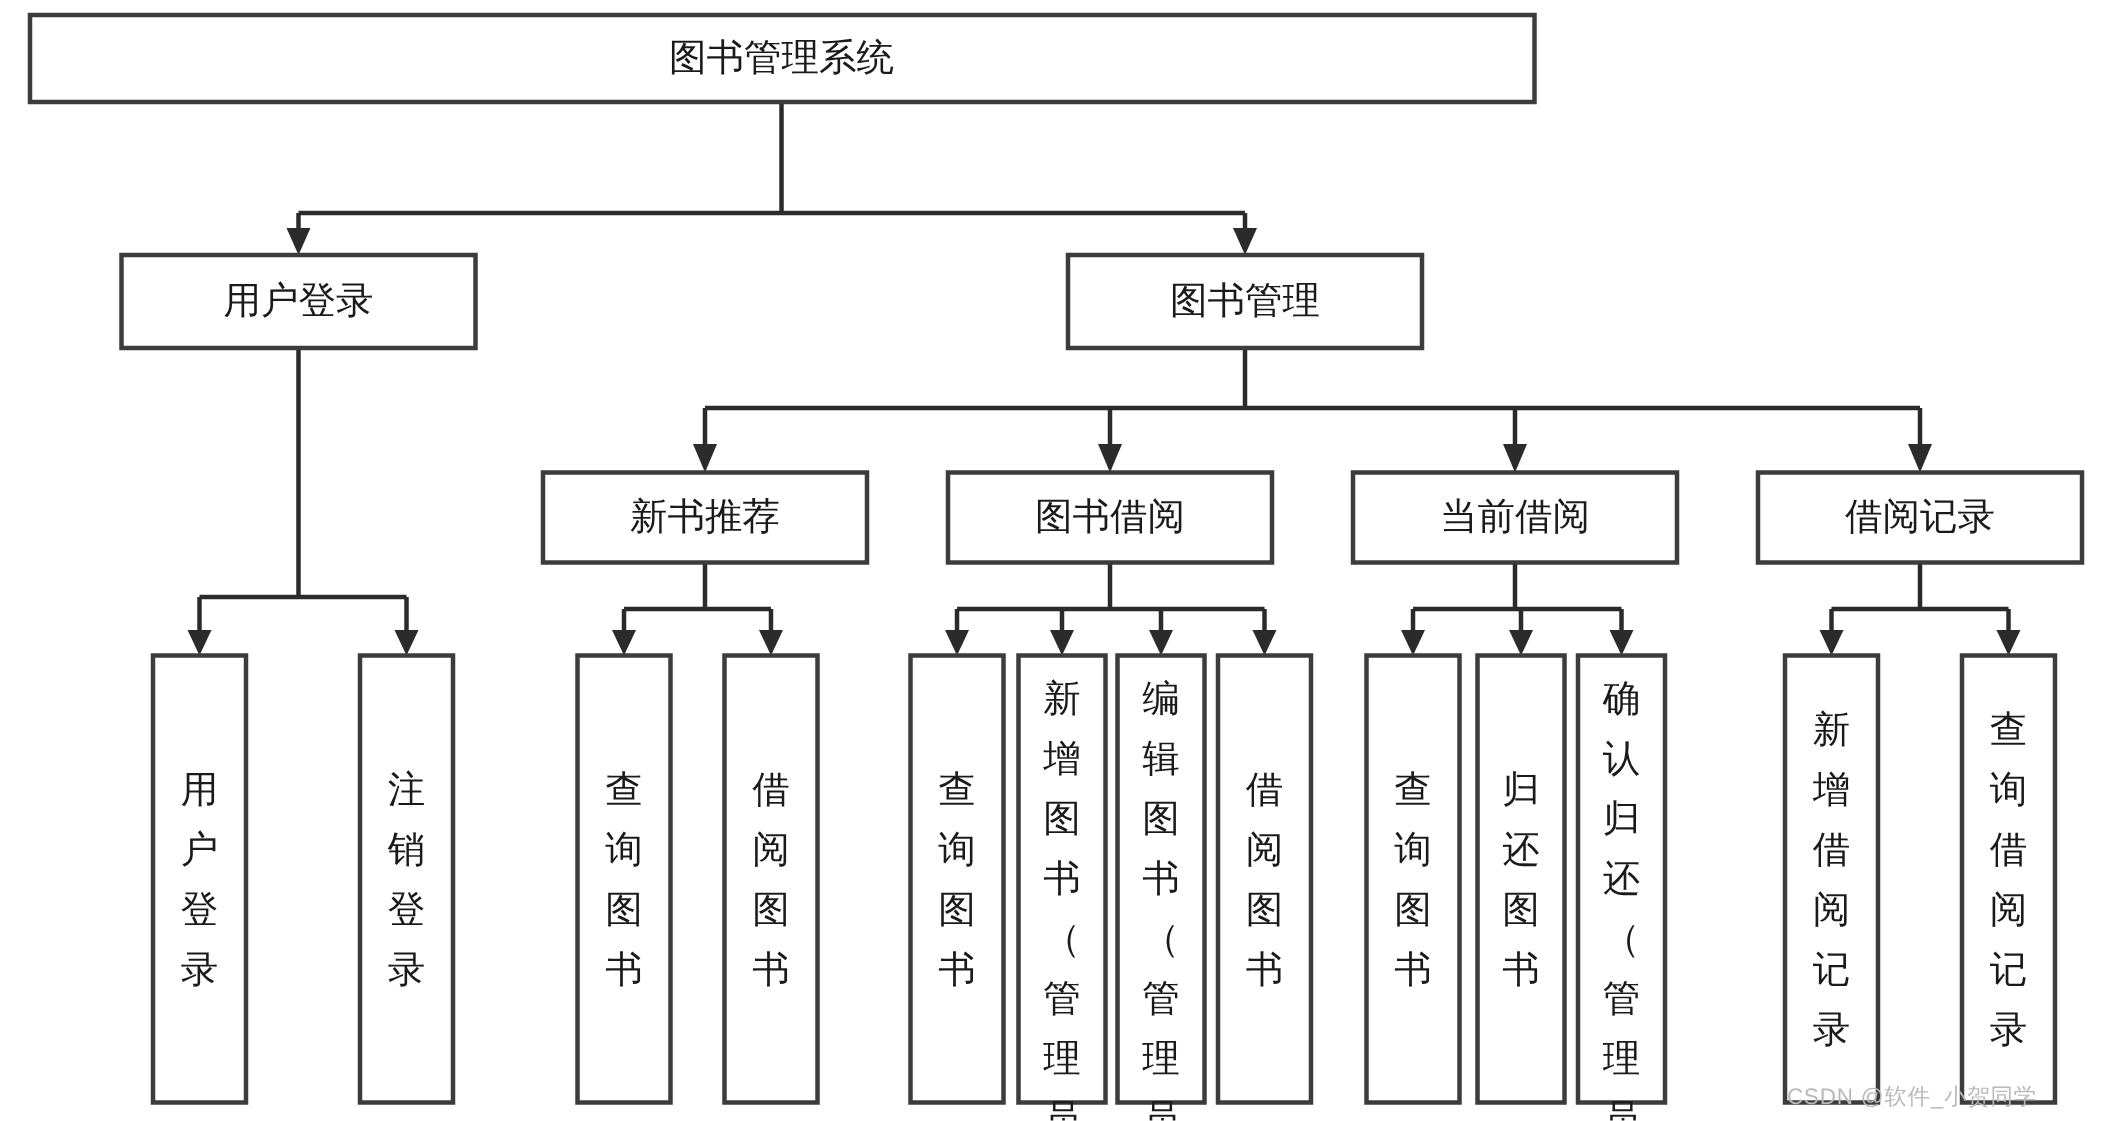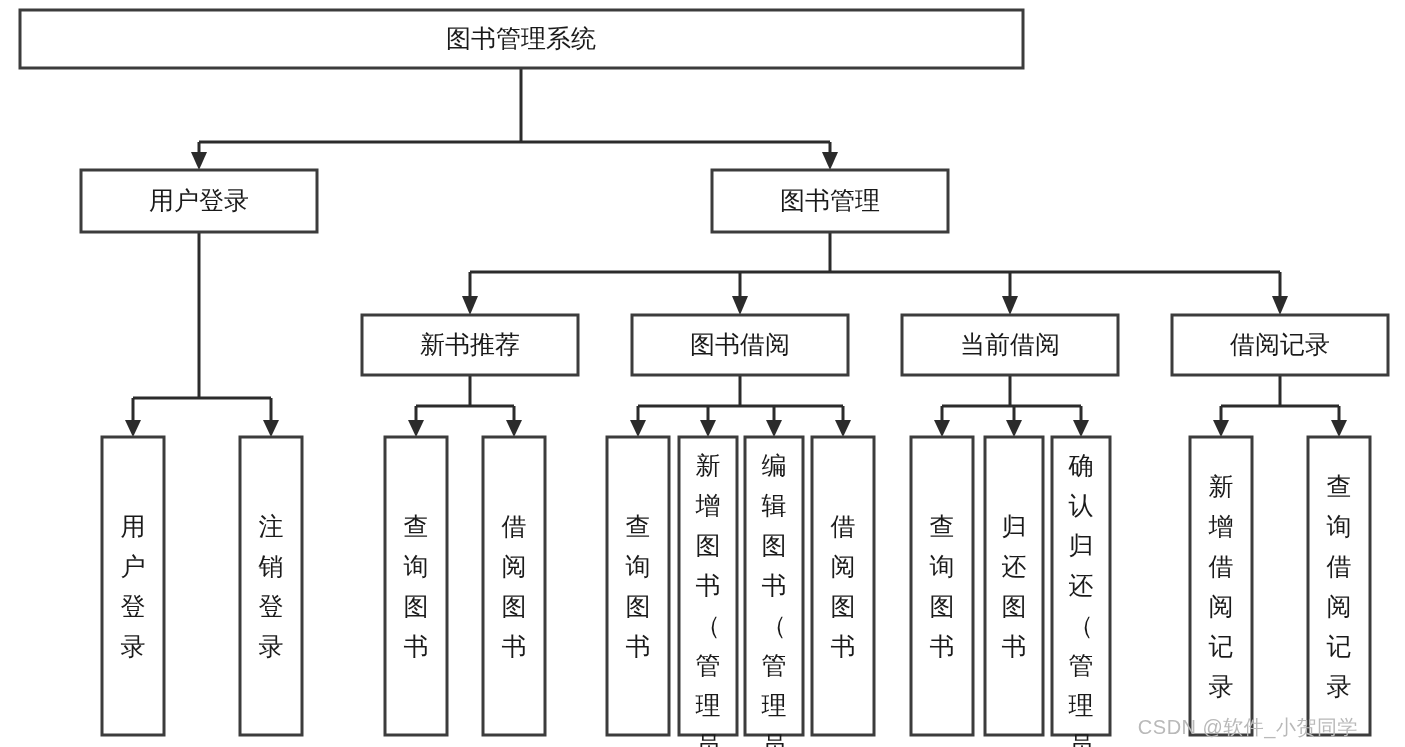--- a/index.html
+++ b/index.html
@@ -51,21 +51,21 @@
     fill: #1a1a1a;
     font-family: "Liberation Sans", "DejaVu Sans", sans-serif;
     font-size: 25px;
     text-anchor: middle;
   }
   .watermark {
     position: absolute;
     right: 12px;
     bottom: 6px;
     font-family: "Liberation Sans", "DejaVu Sans", sans-serif;
-    font-size: 20px;
+    font-size: 15px;
     color: #b9b9b9;
     letter-spacing: 0.5px;
     white-space: nowrap;
     user-select: none;
   }
 </style>
 </head>
 <body>
 
 <div id="diagram-root">

